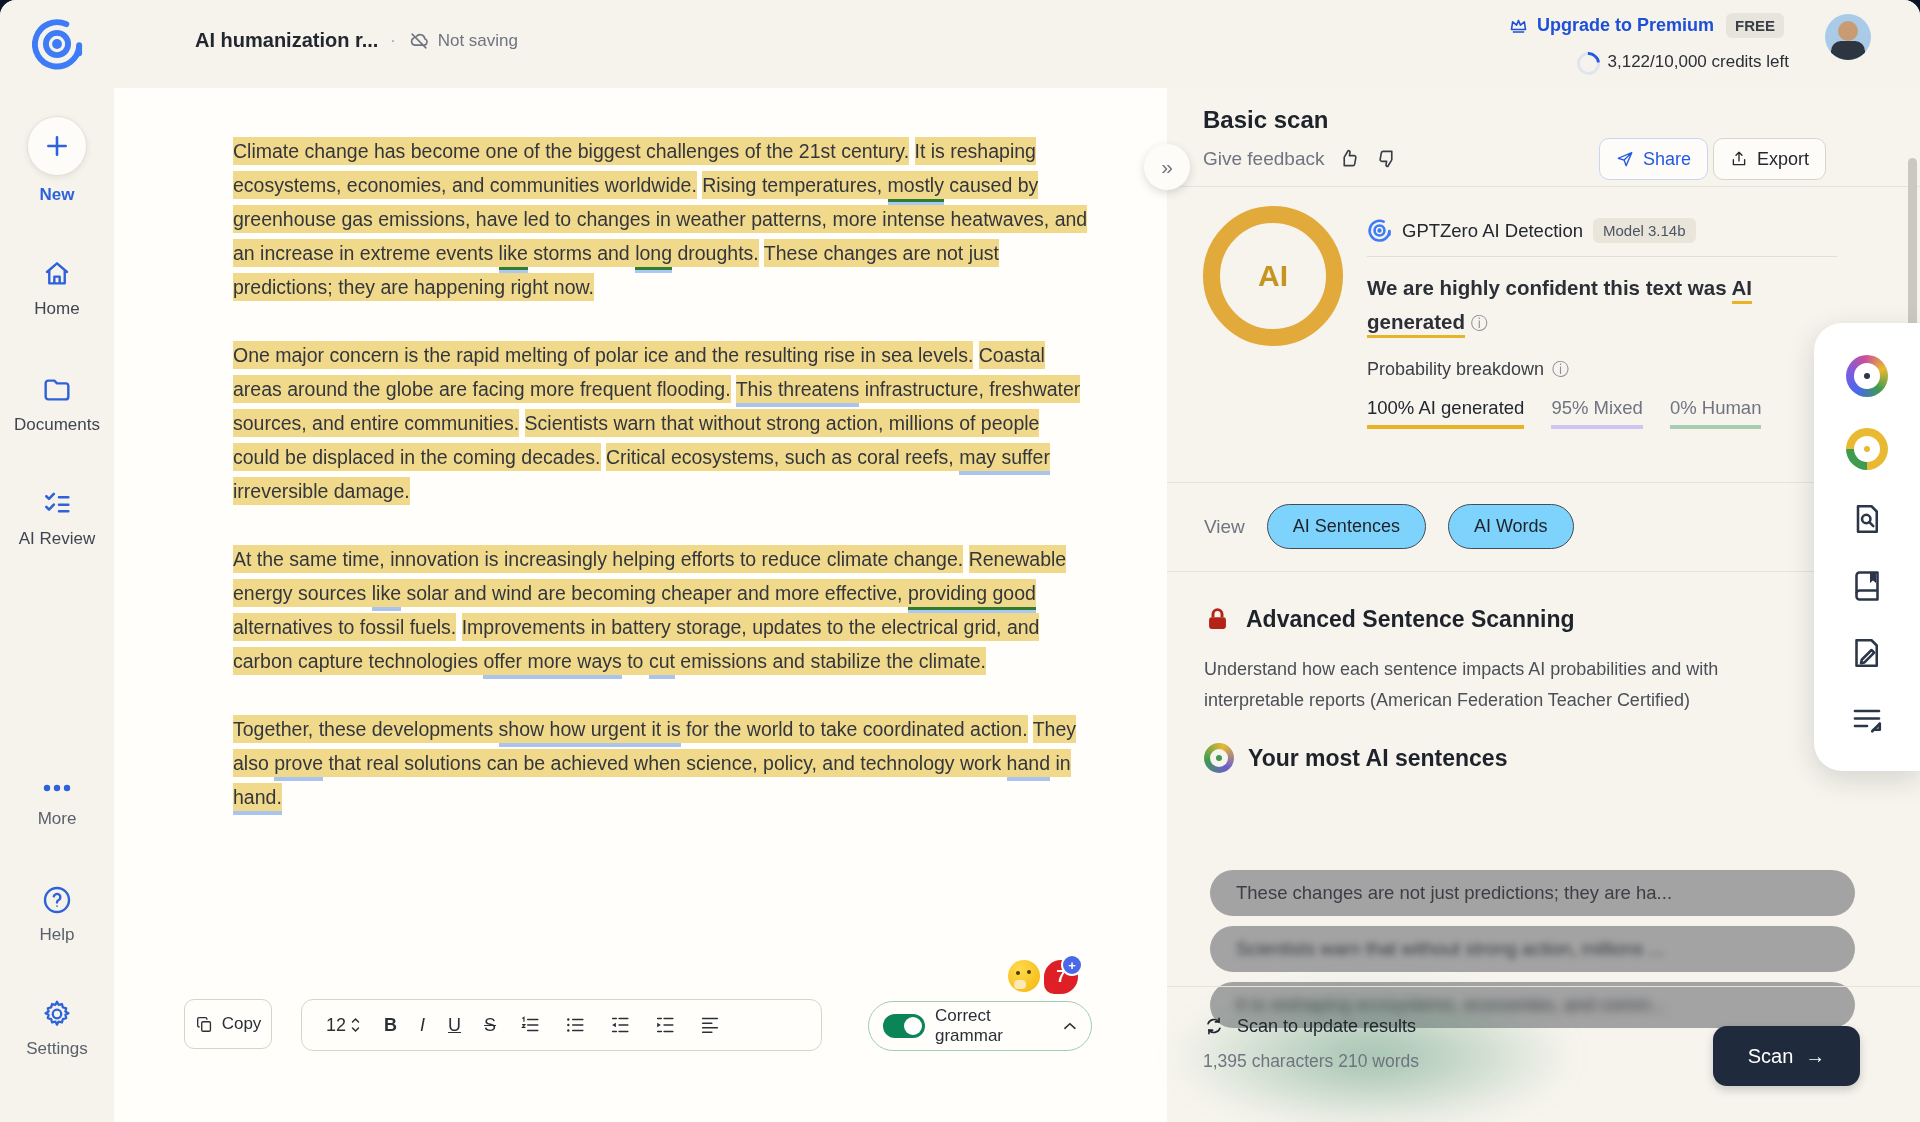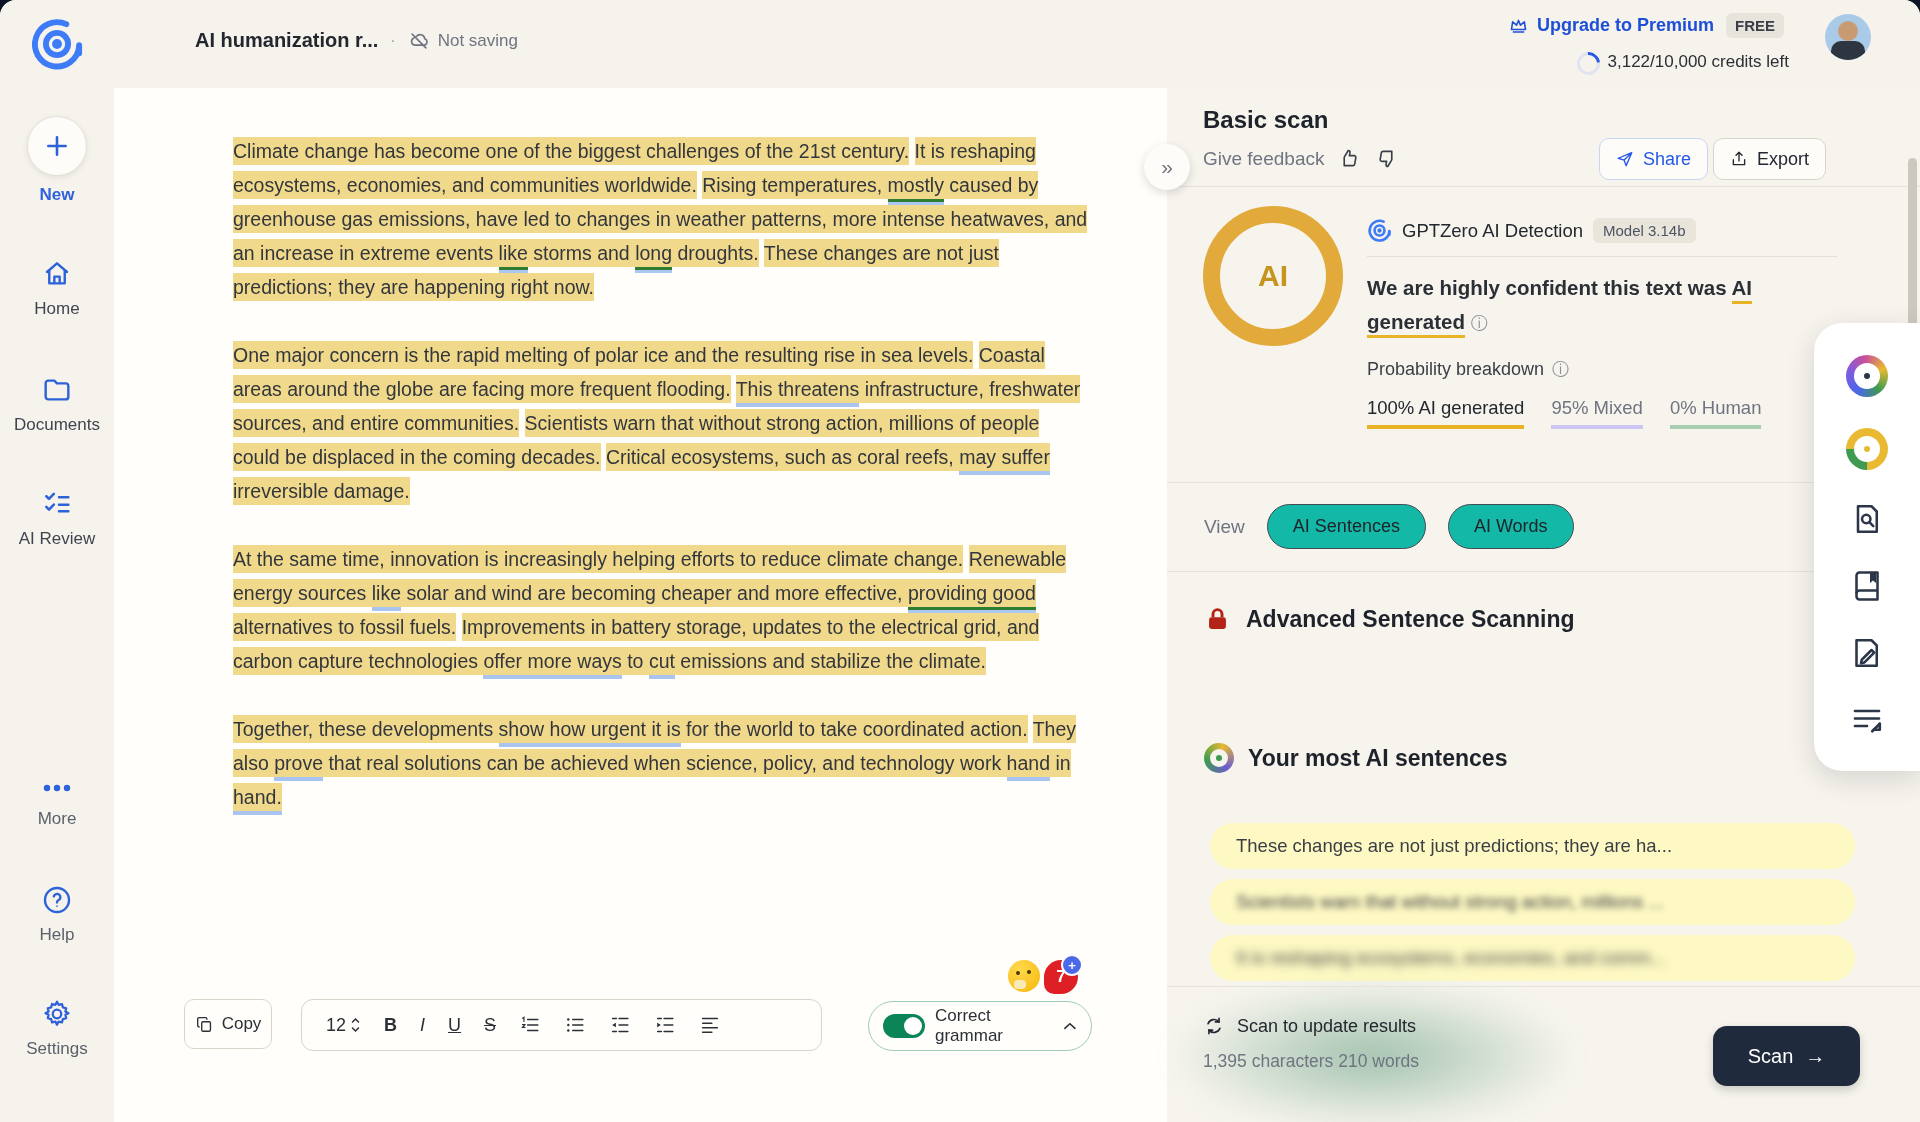--- a/index.html
+++ b/index.html
@@ -78,28 +78,28 @@
   .verdict{font-size:20.5px;line-height:34px;font-weight:600;color:#2B2F36;width:440px;}
   .verdict .gold-u{border-bottom:3px solid #E8B426;padding-bottom:2px;}
   .info-i{color:#8A8F98;font-size:17px;font-weight:normal;cursor:pointer;}
   .prob-heading{margin-top:17px;font-size:18px;color:#3A3F47;display:flex;gap:8px;align-items:center;}
   .prob-row{margin-top:16px;display:flex;gap:27px;font-size:18.5px;}
   .prob-ai{color:#23272F;border-bottom:4px solid #E8B426;padding-bottom:6px;}
   .prob-mixed{color:#6F7480;border-bottom:4px solid #CDC5F2;padding-bottom:6px;}
   .prob-human{color:#6F7480;border-bottom:4px solid #A9CDB0;padding-bottom:6px;}
   .view-row{position:absolute;left:37px;top:394px;height:89px;display:flex;align-items:center;gap:22px;}
   .view-lbl{font-size:19px;color:#6F7480;}
-  .view-pill{border:1.5px solid #454B55;border-radius:24px;background:#14b8a6;padding:11px 25px;font-size:18px;color:#1E222A;cursor:pointer;}
+  .view-pill{border:1.5px solid #454B55;border-radius:24px;background:#7dd3fc;padding:11px 25px;font-size:18px;color:#1E222A;cursor:pointer;}
   .adv-title-row{position:absolute;left:37px;top:518px;display:flex;align-items:center;gap:15px;}
   .adv-title{font-size:23px;font-weight:bold;color:#1E222A;}
   .adv-desc{position:absolute;left:37px;top:566px;width:600px;font-size:18px;line-height:31px;color:#4A4F58;}
   .mostai-row{position:absolute;left:37px;top:655px;display:flex;align-items:center;gap:14px;}
   .mostai-title{font-size:23px;font-weight:bold;color:#1E222A;}
-  .chip{position:absolute;left:43px;width:645px;height:46px;background:#fef9c3;border-radius:23px;display:flex;align-items:center;
-        padding:0 26px;box-sizing:border-box;font-size:18.5px;color:#3B3E45;cursor:pointer;white-space:nowrap;overflow:hidden;}
+  .chip{position:absolute;left:43px;width:645px;height:46px;background:#a3a3a3;border-radius:23px;display:flex;align-items:center;
+        padding:0 26px;box-sizing:border-box;font-size:18.5px;color:#3B3E45;cursor:pointer;white-space:nowrap;overflow:hidden;margin-top:47px;}
   .blur1{filter:blur(3px);}
   .blur2{filter:blur(5px);}
   .smudge{position:absolute;left:-30px;top:868px;width:560px;height:200px;pointer-events:none;
           background:radial-gradient(50% 50% at 42% 50%, rgba(88,150,120,.55), rgba(88,150,120,0) 72%);filter:blur(14px);}
   .scan-hint{position:absolute;left:36px;top:927px;display:flex;align-items:center;gap:12px;font-size:18px;color:#23272F;}
   .char-count{position:absolute;left:36px;top:963px;font-size:17.5px;color:#6F7480;}
   .scan-btn{position:absolute;right:60px;bottom:36px;width:147px;height:60px;background:#1F2A3C;border-radius:14px;color:#fff;
             font-size:20px;display:flex;align-items:center;justify-content:center;gap:12px;cursor:pointer;box-shadow:0 4px 10px rgba(0,0,0,.18);}
   
   .collapse-btn{position:absolute;left:1144px;top:144px;width:46px;height:46px;border-radius:50%;background:#FDFCF9;
@@ -386,20 +386,21 @@
 
     <div class="p-divider" style="top:483px"></div>
 
     <div class="adv-title-row">
       <svg width="27" height="27" viewBox="0 0 24 24">
         <rect x="4.5" y="10" width="15" height="10.5" rx="2.2" fill="#B42318"></rect>
         <path d="M8 10 V7.2 a4 4 0 0 1 8 0 V10" fill="none" stroke="#B42318" stroke-width="2.6"></path>
         </svg>
       <span class="adv-title">Advanced Sentence Scanning</span>
     </div>
+    <div class="adv-desc">Understand how each sentence impacts AI probabilities and with interpretable reports (American Federation Teacher Certified)</div>
 
     <div class="mostai-row">
       <span class="mostai-ring"></span>
       <span class="mostai-title">Your most AI sentences</span>
     </div>
 
     <div class="chip" style="top:735px">
       <span>These changes are not just predictions; they are ha...</span>
     </div>
     <div class="chip" style="top:791px">

